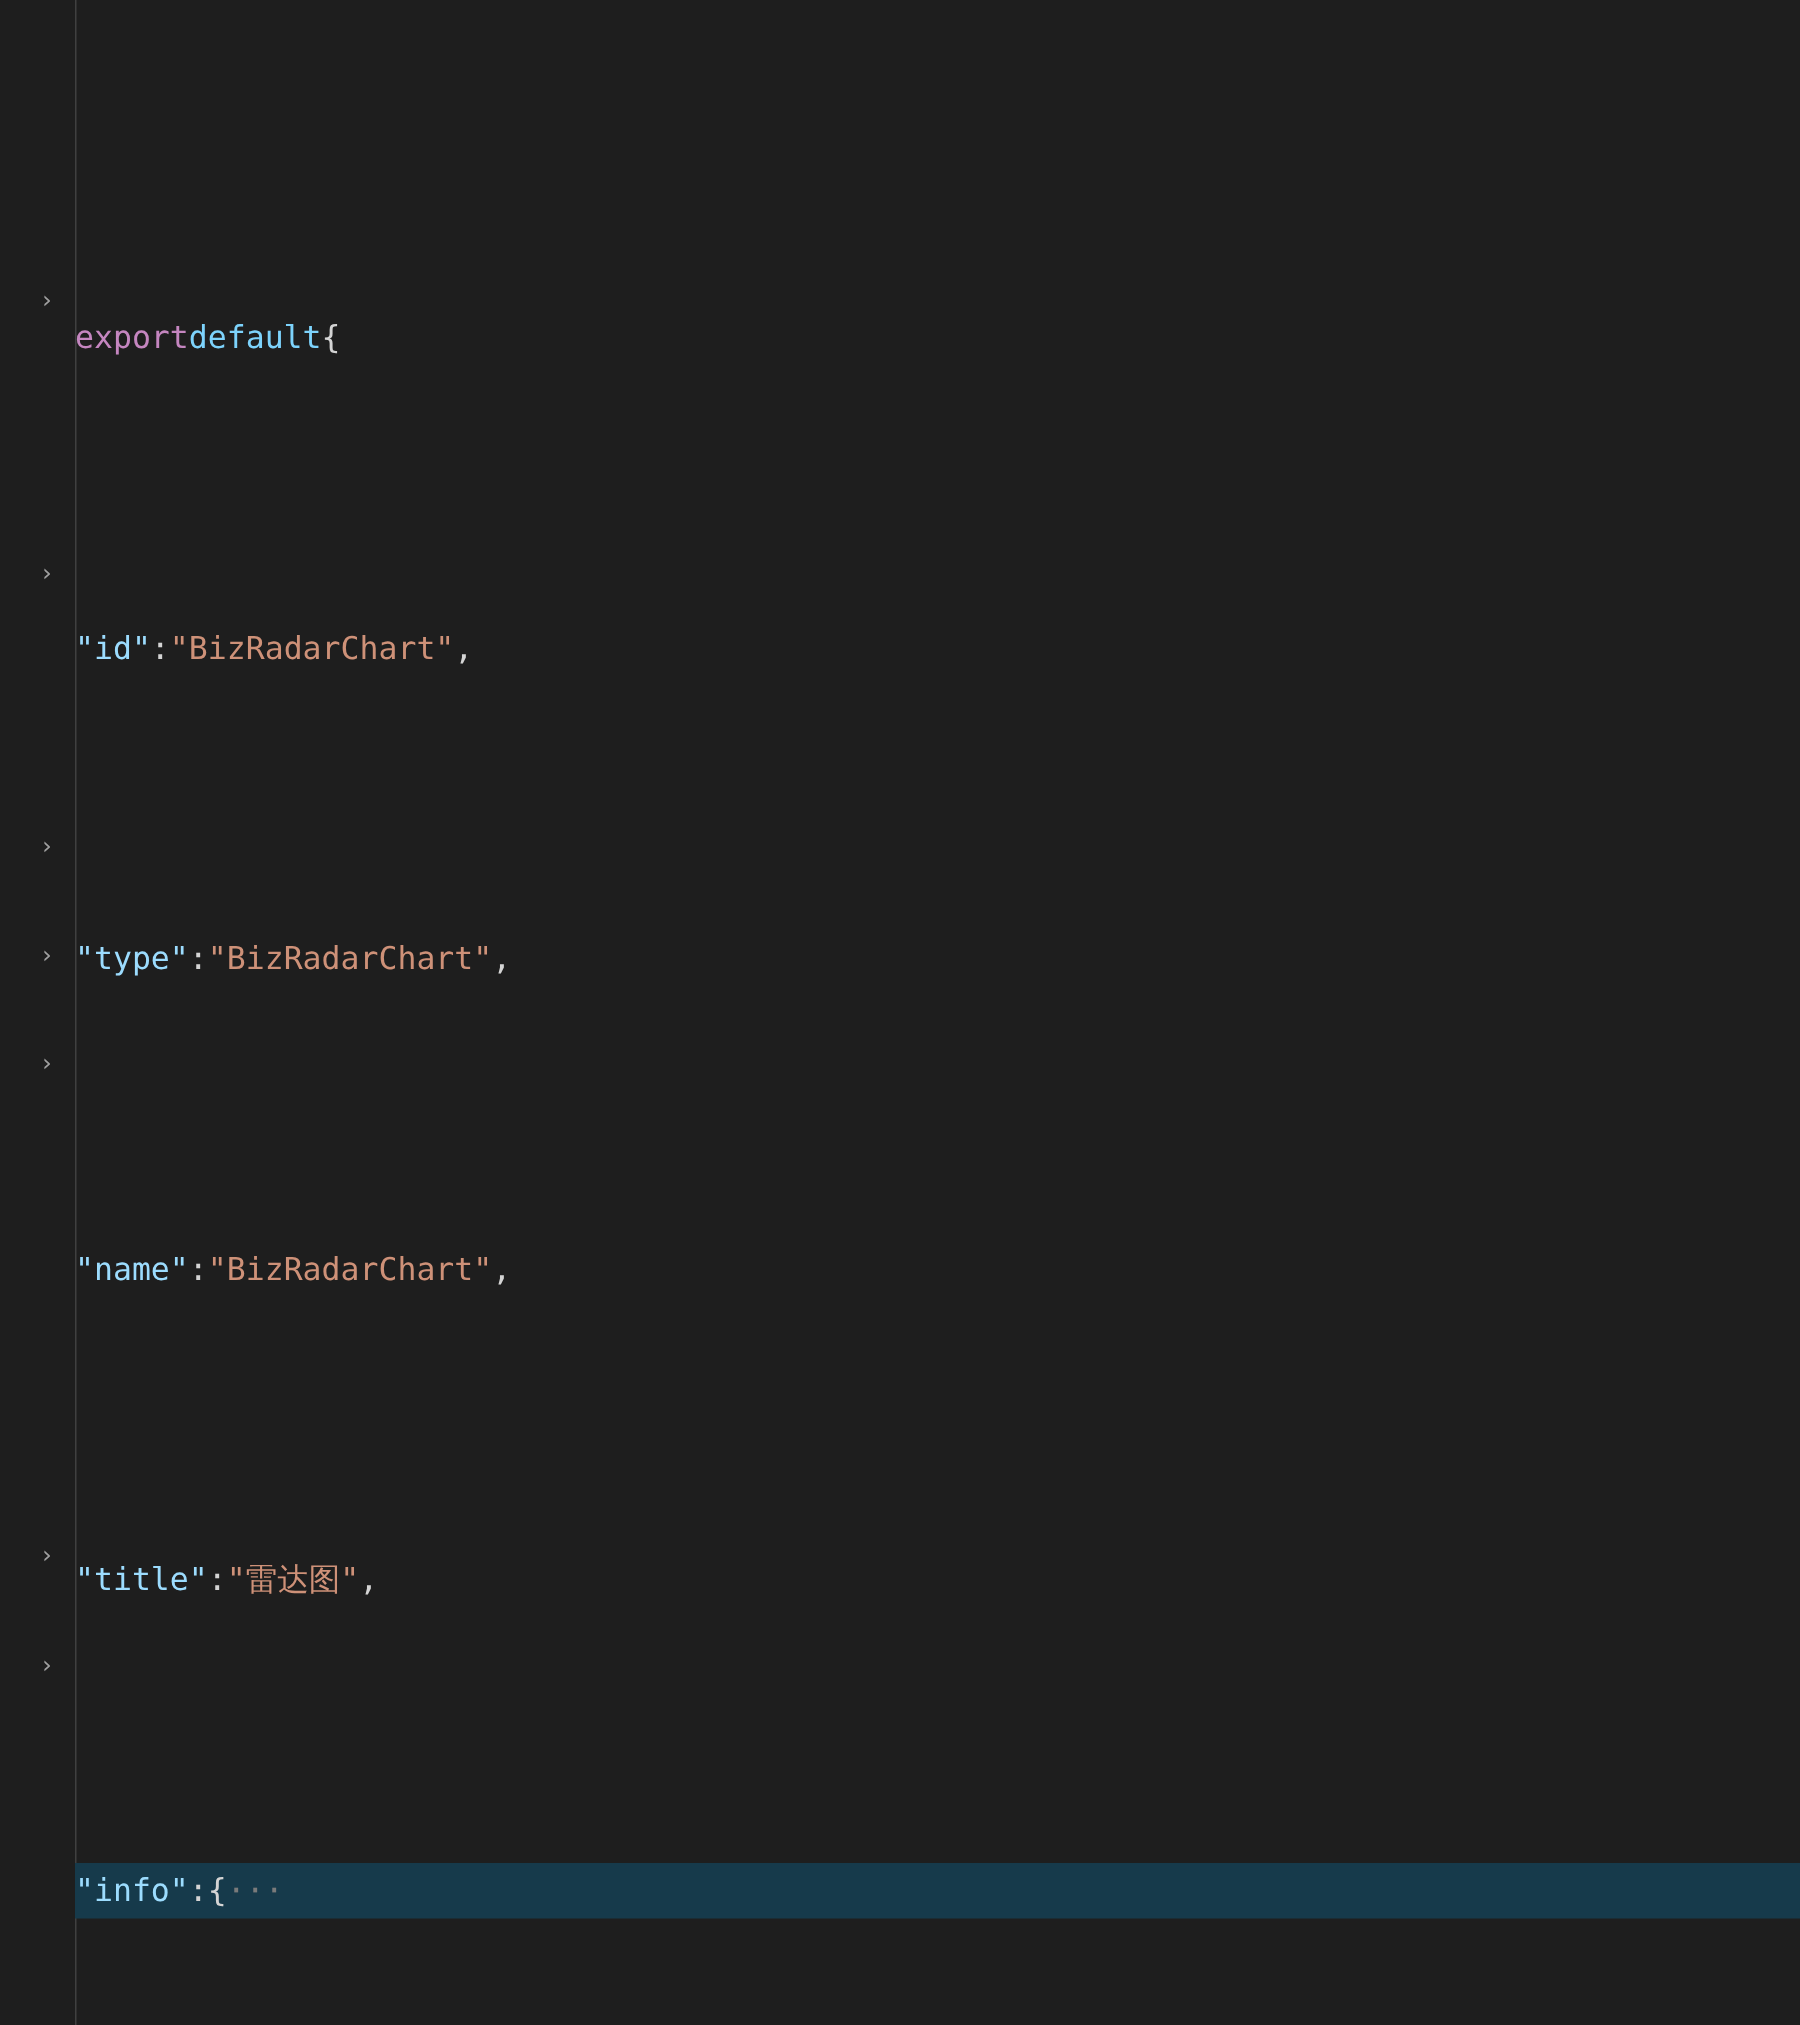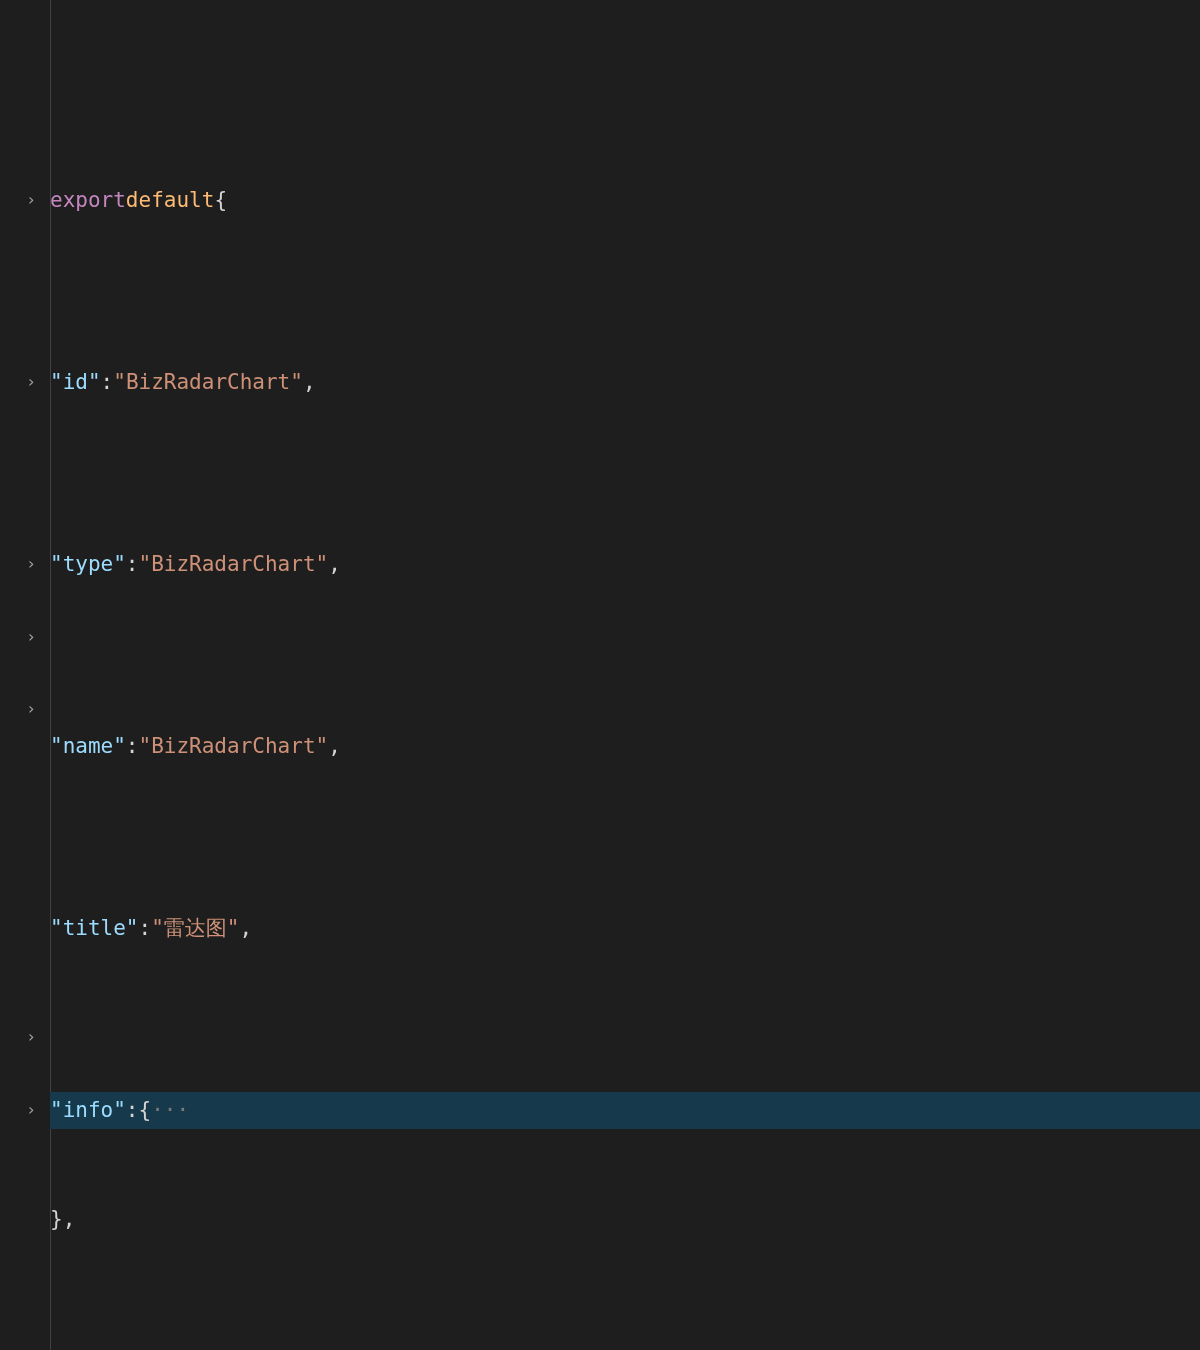--- a/index.html
+++ b/index.html
@@ -27,40 +27,41 @@
   .code-area {
     flex: 1;
     position: relative;
     white-space: pre;
   }
   .line {
     height: 36.4px;
     position: relative;
     display: flex;
     align-items: center;
+    margin-top: 25px;
   }
   .line.hl {
     background: #163a4b;
   }
   .gline {
     height: 36.4px;
     display: flex;
     align-items: center;
     justify-content: flex-end;
     padding-right: 12px;
     position: relative;
   }
   .chev {
     color: #a0a0a0;
     font-size: 16px;
     position: absolute;
     right: 14px;
   }
   .kw-export { color: #c586c0; }
-  .kw-default { color: #fdba74; }
+  .kw-default { color: #7dd3fc; }
   .brace { color: #d4d4d4; }
   .key { color: #9cdcfe; }
   .punct { color: #d4d4d4; }
   .str { color: #ce9178; }
   .fold-dots { color: #7a7a7a; }
   .indent-guides {
     position: absolute;
     left: 0;
     top: 0;
     bottom: 0;

